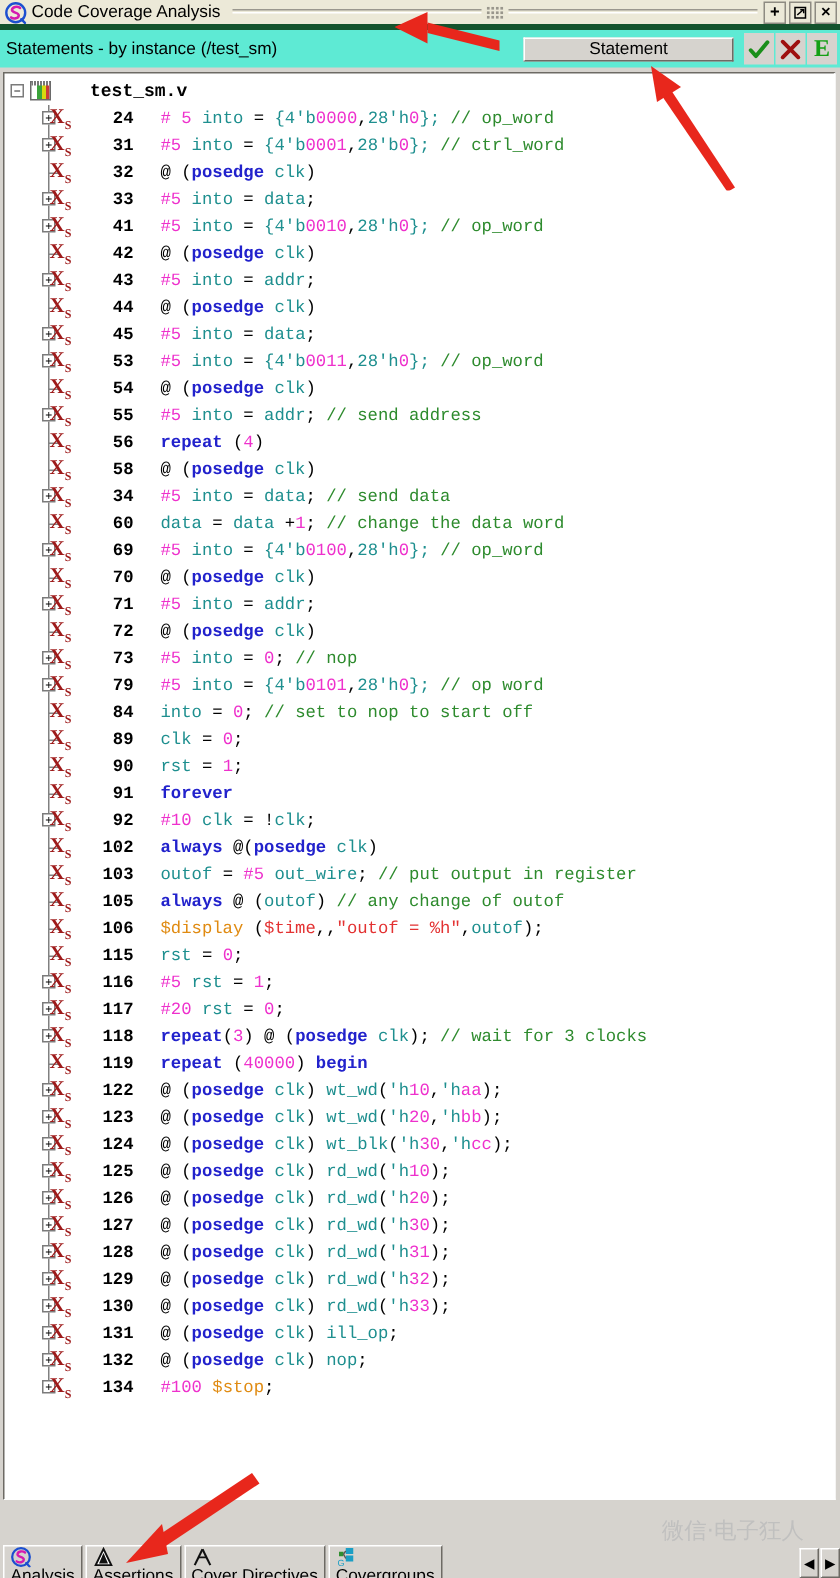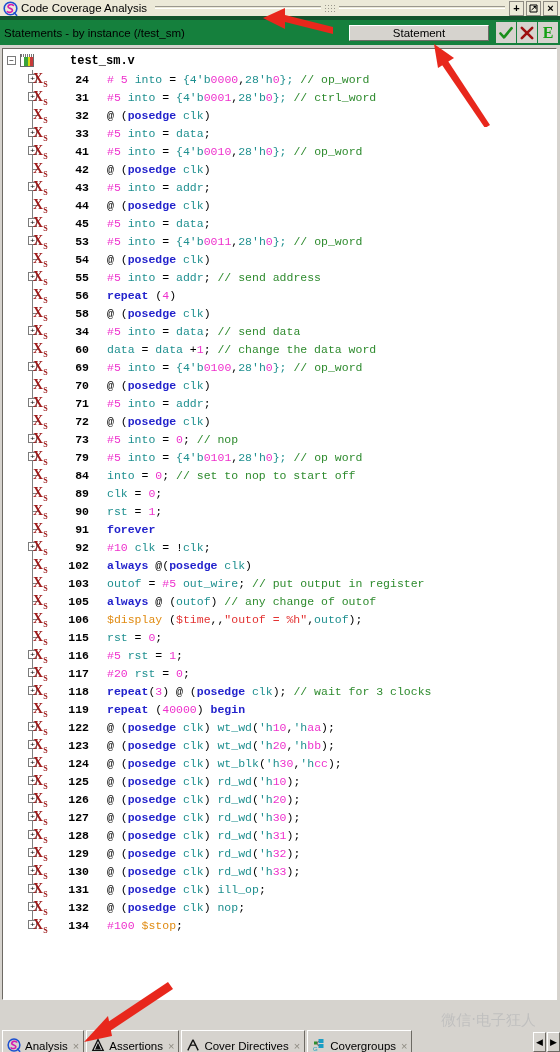--- a/index.html
+++ b/index.html
@@ -44,21 +44,21 @@
   }
   .tb-btn{
     flex:0 0 auto;width:15px;height:15px;margin-left:2px;
     border:1px solid #8e8b82;background:#ece9d8;
     display:flex;align-items:center;justify-content:center;
     font-size:11px;line-height:1;color:#000;font-weight:bold;
     box-sizing:border-box;
   }
   
   #subbar{
-    height:25px;width:560px;background:#15803d;
+    height:25px;width:560px;background:#5eead4;
     display:flex;align-items:center;box-sizing:border-box;
     padding:0 2px 0 4px;
   }
   #subbar-label{font-size:11.5px;color:#000;white-space:nowrap;}
   #subbar-spacer{flex:1 1 auto;}
   #statement-btn{
     width:140px;height:16px;
     background:#d6d3ce;
     border-top:1px solid #ffffff;border-left:1px solid #ffffff;
     border-right:1px solid #6d6a64;border-bottom:1px solid #6d6a64;
@@ -114,21 +114,21 @@
     position:absolute;left:17px;top:2px;width:14px;height:13px;
     border:1px solid #6a6a6a;box-sizing:border-box;
     background:linear-gradient(90deg,#ffffff 0 28%,#3aa33a 28% 56%,#d8d80f 56% 78%,#c83a3a 78% 100%);
   }
   .filetag:before{
     content:"";position:absolute;left:0;top:-1px;right:0;height:3px;
     background:repeating-linear-gradient(90deg,#777 0 1px,#fff 1px 2px);
   }
   .rootname{
     font-family:"Liberation Mono","DejaVu Sans Mono",monospace;
-    font-weight:bold;font-size:12px;color:#000;margin-left:11px;
+    font-weight:bold;font-size:12px;color:#000;margin-left:1px;
   }
   .lineno{
     display:inline-block;width:30px;text-align:right;
     color:#000;font-weight:bold;margin-right:18px;
   }
   .code{color:#000;}
   
   .kw{color:#2222cc;font-weight:bold;}
   .id{color:#1e8f8f;}
   .num{color:#ee30cc;}
@@ -137,27 +137,27 @@
   .sysr{color:#e33232;}
   .str{color:#e33232;}
   .op{color:#000;}
   
   #tabstrip{
     position:absolute;left:0;bottom:0;width:560px;height:26px;
     background:#d6d3ce;display:flex;align-items:flex-end;
     box-sizing:border-box;padding-left:2px;
   }
   .tab{
-    height:22px;display:flex;align-items:flex-end;
+    height:22px;display:flex;align-items:flex-start;
     padding:0 4px 0 4px;margin-right:2px;
     background:#d6d3ce;
     border-top:1px solid #ffffff;border-left:1px solid #ffffff;
     border-right:1px solid #6d6a64;
     box-sizing:border-box;
-    font-size:11.5px;color:#000;white-space:nowrap;
+    font-size:11.5px;color:#000;white-space:nowrap;flex-direction:column;
   }
   .tab .tabicon{width:14px;height:14px;margin-right:4px;flex:0 0 14px;position:relative;}
   .tab .tabclose{margin-left:5px;color:#8e8b82;font-size:11px;}
   #tabspacer{flex:1 1 auto;height:22px;position:relative;}
   .scrollarrow{
     width:13px;height:20px;margin-left:1px;
     background:#d6d3ce;
     border-top:1px solid #ffffff;border-left:1px solid #ffffff;
     border-right:1px solid #6d6a64;border-bottom:1px solid #6d6a64;
     display:flex;align-items:center;justify-content:center;

